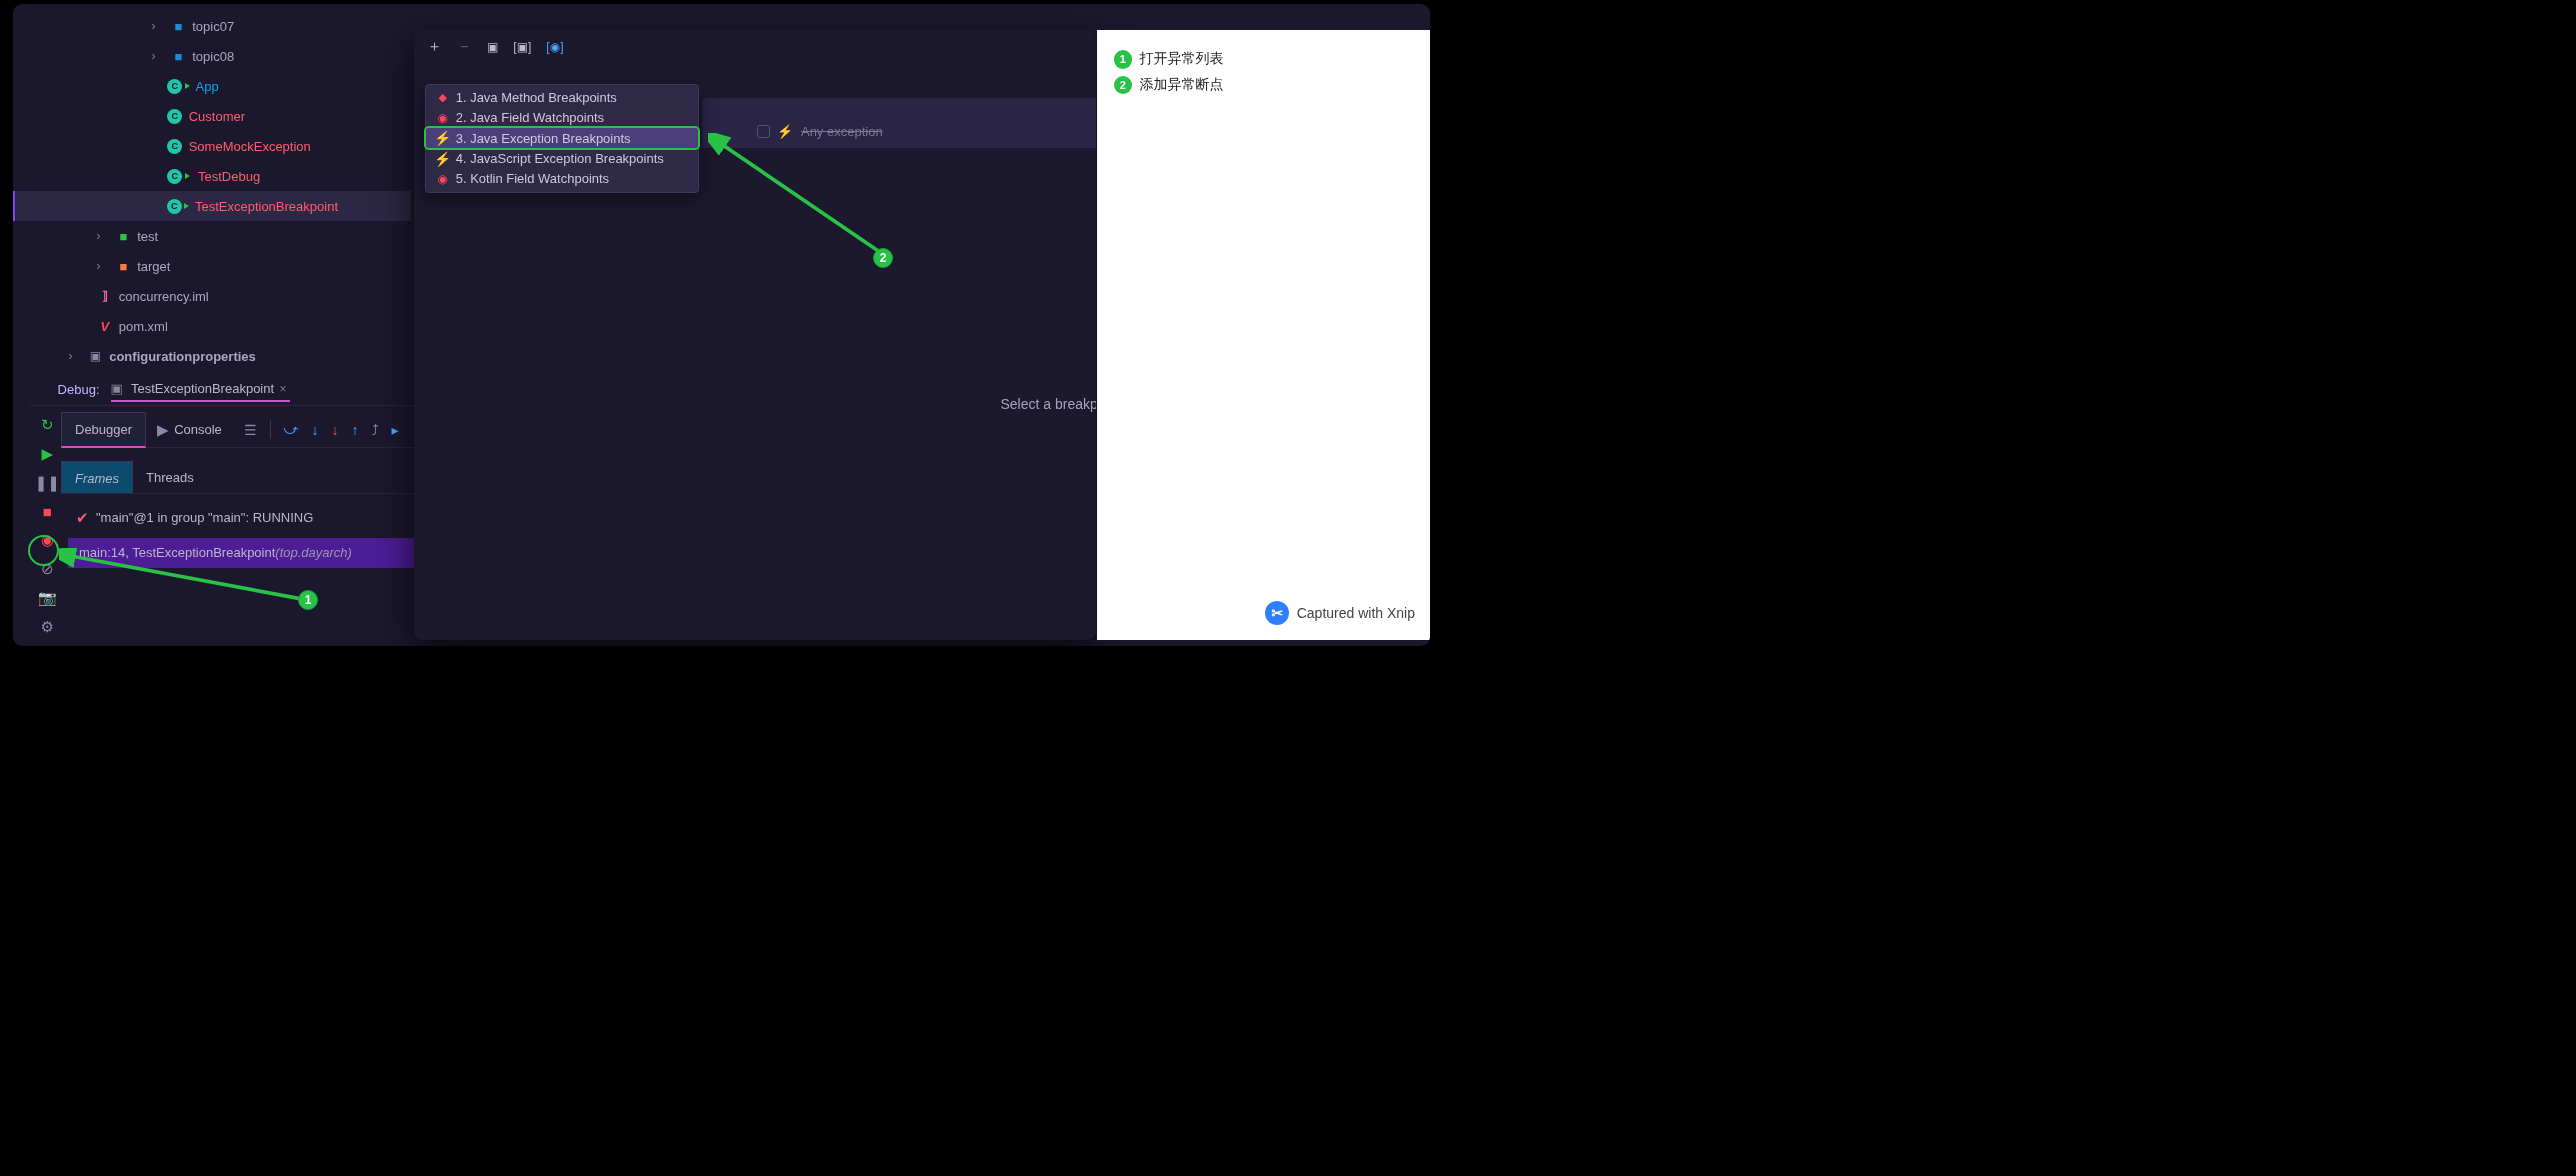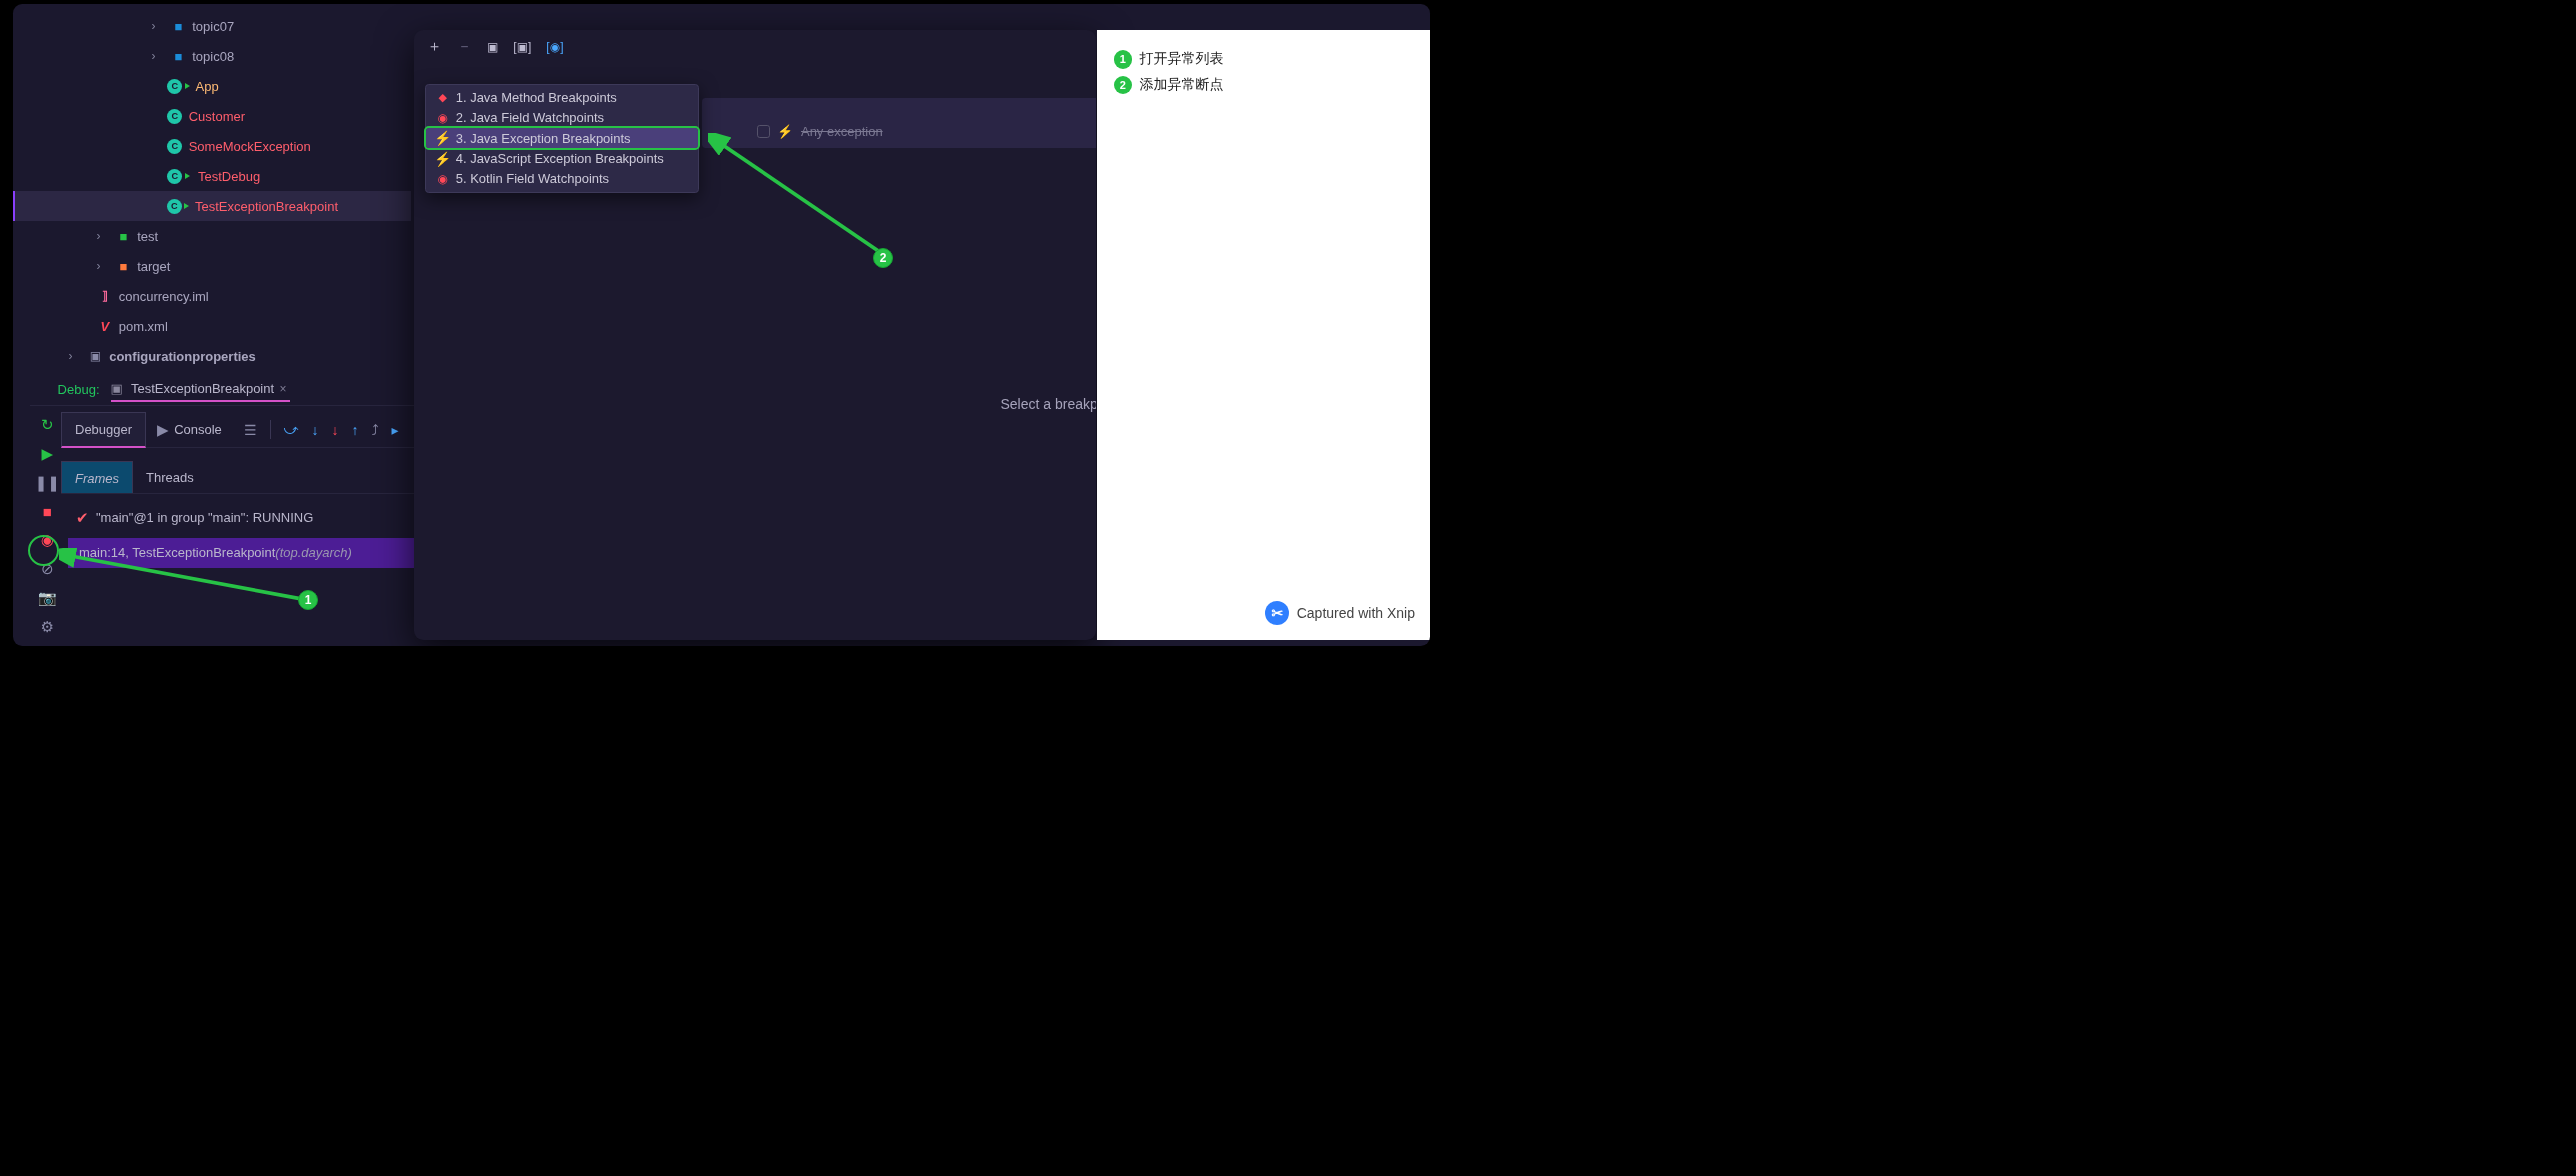--- a/index.html
+++ b/index.html
@@ -28,21 +28,21 @@
   font-size: 13px;
 }
 .tree-row {
   display: flex;
   align-items: center;
   height: 30px;
   padding-left: 0;
 }
 .tree-row .chev { width:13px; color:#808099; margin-right:5.5px; font-size:12px; }
 .tree-row .ico { width:16.6px; display:inline-flex; align-items:center; justify-content:center; margin-right:5.5px; }
-.tree-row .lbl.orange { color:#fdba74; }
+.tree-row .lbl.orange { color:#0ea5e9; }
 .tree-row .lbl.red { color:#ff5e6c; }
 .tree-row.selected {
   background: #2c2744;
   border-left: 2.8px solid #8a3ffc;
   margin-left:-16.6px; padding-left:14px;
   width: 398px;
 }
 .folder-ico { color:#1b8cd8; font-size:13px; }
 .folder-ico.orange { color:#ff7a3d; }
 .class-ico {
@@ -59,21 +59,21 @@
 .conf-ico { color:#8a8aa8; font-size:12px; }
 
 .debug-panel {
   position: absolute;
   left: 16.6px; top: 374px;
   width: 388px;
   color: #bab7cc;
   font-size: 13px;
 }
 .debug-header { display:flex; align-items:center; height:28px; border-bottom:1.8px solid #28253e; padding-bottom:2.8px;}
-.debug-header .debug-lbl { color:#22c55e; margin-right:11px;padding-left:28px; }
+.debug-header .debug-lbl { color:#c4b5fd; margin-right:11px;padding-left:28px; }
 .debug-header .tabitem { display:flex; align-items:center; color:#bab7cc; border-bottom:2.8px solid #d451c8; padding: 3.7px 3.7px 3.7px 0;}
 .debug-header .close-x { margin-left:5.5px; color:#7d7a92; font-size:12px;}
 .run-config-ico { width:15px;height:15px; margin-right:5.5px; filter:opacity(0.7); }
 
 .side-toolbar {
   position:absolute; left:20.3px; top:412px; width:28px;
   display:flex; flex-direction:column; gap:11px; align-items:center;
 }
 .side-toolbar .tbtn { color:#27c246; font-size:15px; }
 .side-toolbar .tbtn.grey { color:#8a8aa8; }

